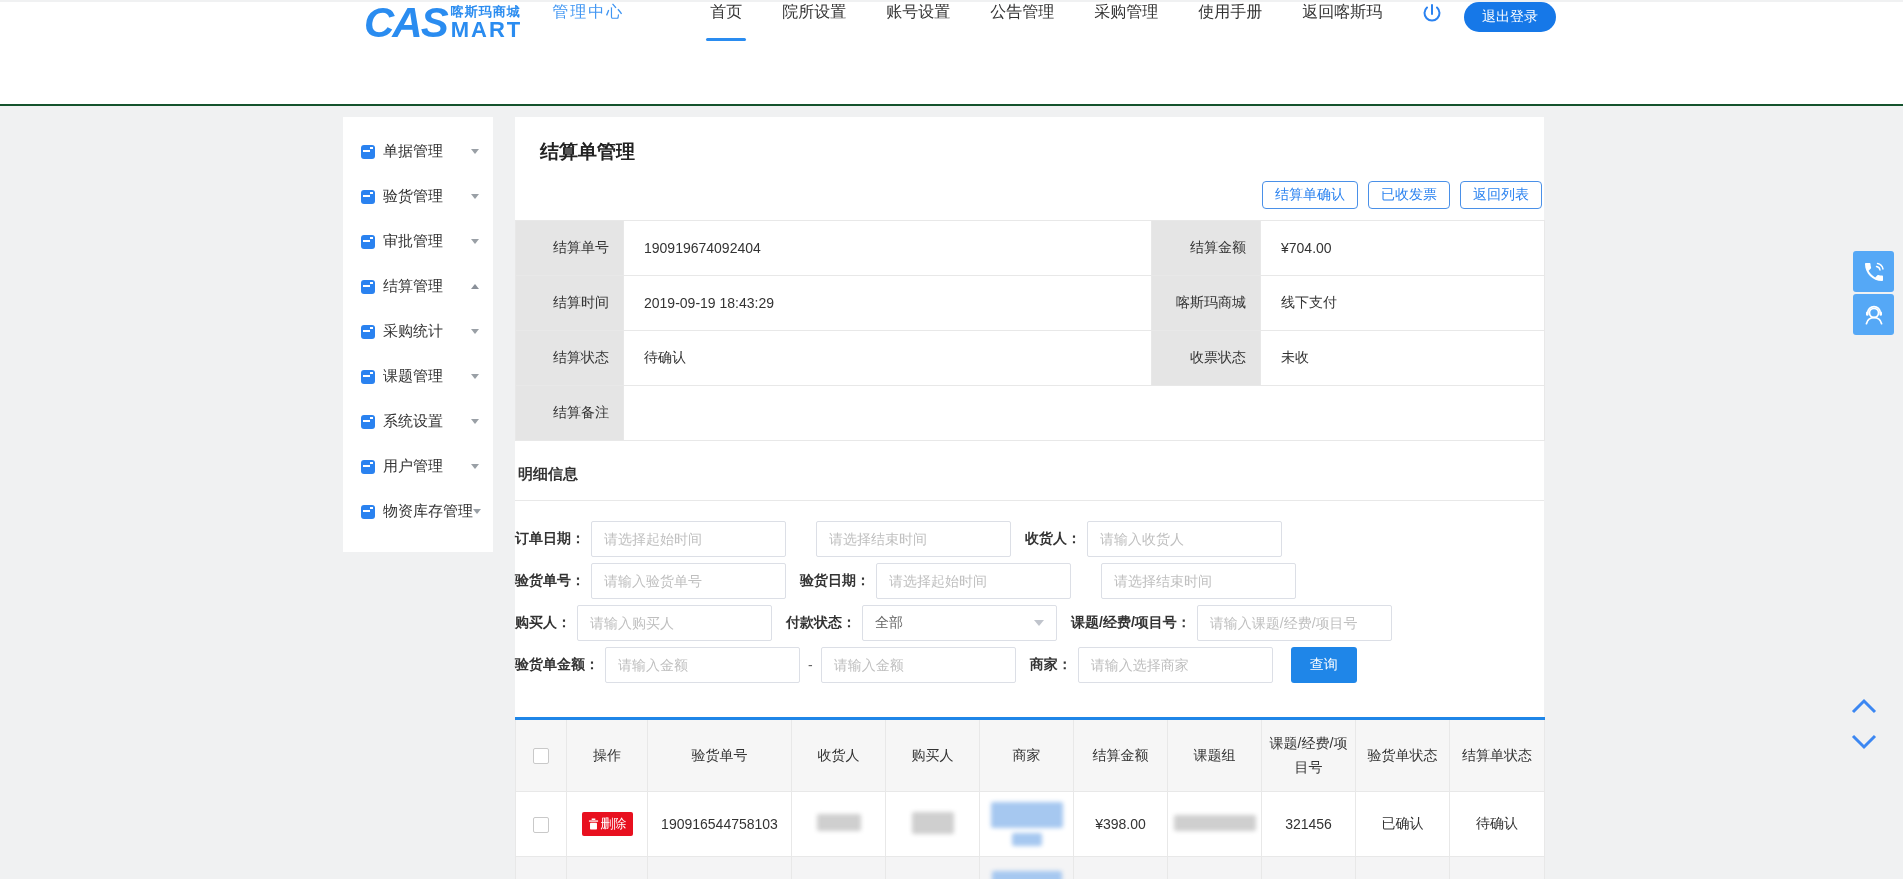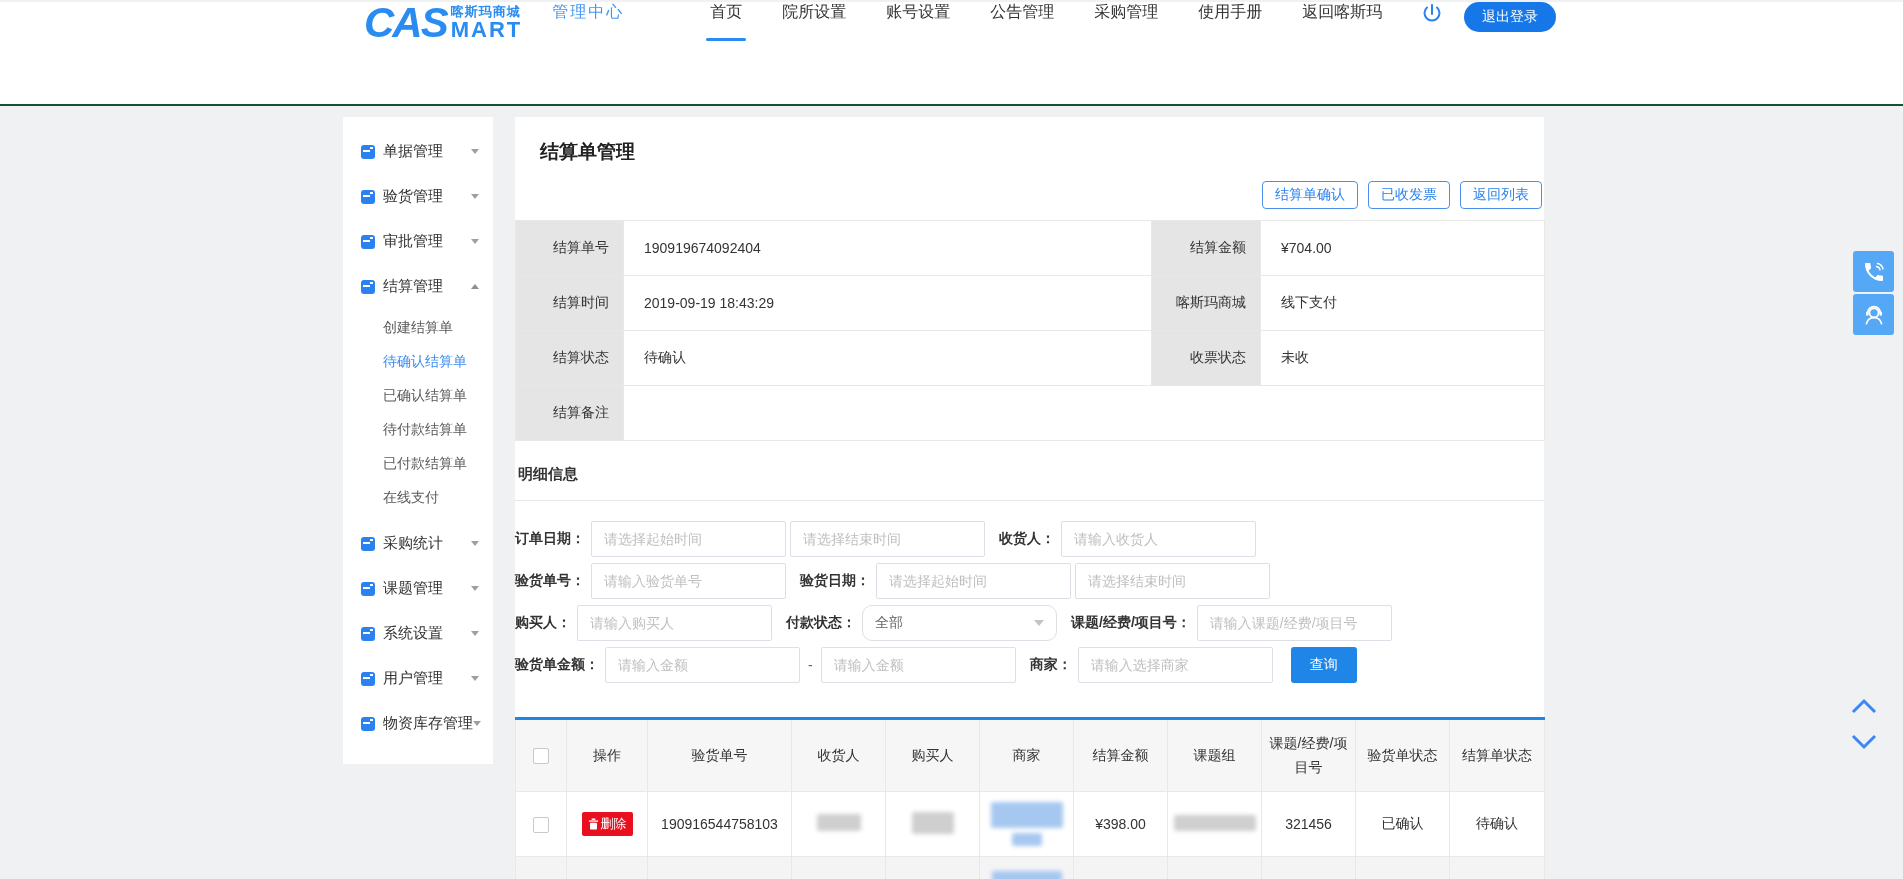--- a/index.html
+++ b/index.html
@@ -56,25 +56,25 @@
 
   .section-title { font-size:15px; font-weight:700; color:#333; margin:24px 0 0 3px; }
   .divider { border-top:1px solid #e8e8e8; margin-top:16px; }
 
   .filters { margin-top:20px; }
   .frow { display:flex; align-items:center; margin-bottom:6px; height:36px; }
   .flabel { font-size:14px; font-weight:700; color:#333; white-space:nowrap; margin-right:6px;}
   .finput { height:36px; border:1px solid #dcdfe6; border-radius:2px; width:195px; padding:8px 12px;
         font-size:14px; color:#333; outline:none; background:#fff;}
   .finput::placeholder { color:#bfbfbf; }
-  .fselect { height:36px; border:1px solid #dcdfe6; border-radius:10px; width:195px; padding:0 12px;
+  .fselect { height:36px; border:1px solid #dcdfe6; border-radius:2px; width:195px; padding:0 12px;
         font-size:14px; color:#666; background:#fff; display:flex; align-items:center; position:relative; cursor:pointer;}
   .fselect .sel-caret { position:absolute; right:12px; width:0; height:0;
         border-left:5px solid transparent; border-right:5px solid transparent; border-top:6px solid #c0c4cc;}
-  .gap16 { margin-left:4px; } .gap14 { margin-left:14px; }
+  .gap16 { margin-left:30px; } .gap14 { margin-left:14px; }
   .dash { margin:0 8px; color:#666; font-size:14px;}
   .search-btn { background:#1f86e8; color:#fff; border:none; width:66px; height:36px; border-radius:3px;
         font-size:14px; margin-left:18px; cursor:pointer;}
 
   
   .dtable { width:100%; border-collapse:collapse; margin-top:34px; border-top:3px solid #1f86e8;
         table-layout:fixed;}
   .dtable th { background:#f6f6f6; font-size:14px; font-weight:400; color:#333; height:73px;
         border:1px solid #e8e8e8; border-top:none; text-align:center; padding:0 6px; line-height:1.7;}
   .dtable td { border:1px solid #e8e8e8; height:65px; font-size:14px; color:#333; text-align:center; vertical-align:middle;}
@@ -138,28 +138,20 @@
   </div>
   <div class="side-item">
     <span class="doc-icon"></span>
     <span class="side-label">审批管理</span>
     <span class="caret"></span>
   </div>
   <div class="side-item">
     <span class="doc-icon"></span>
     <span class="side-label">结算管理</span>
     <span class="caret up"></span>
-  </div>
-  <div class="side-sub">
-    <div class="side-sub-item">创建结算单</div>
-    <div class="side-sub-item active">待确认结算单</div>
-    <div class="side-sub-item">已确认结算单</div>
-    <div class="side-sub-item">待付款结算单</div>
-    <div class="side-sub-item">已付款结算单</div>
-    <div class="side-sub-item">在线支付</div>
   </div>
   <div class="side-item">
     <span class="doc-icon"></span>
     <span class="side-label">采购统计</span>
     <span class="caret"></span>
   </div>
   <div class="side-item">
     <span class="doc-icon"></span>
     <span class="side-label">课题管理</span>
     <span class="caret"></span>

